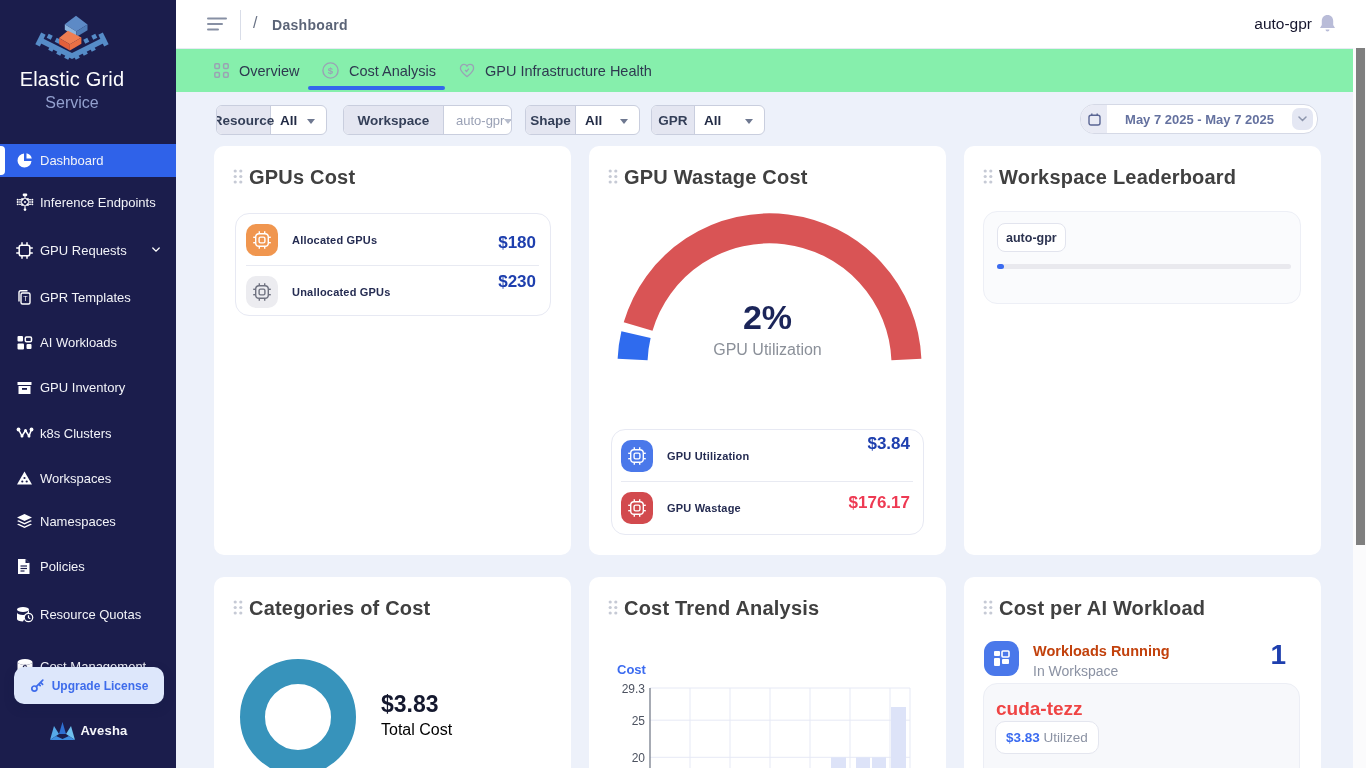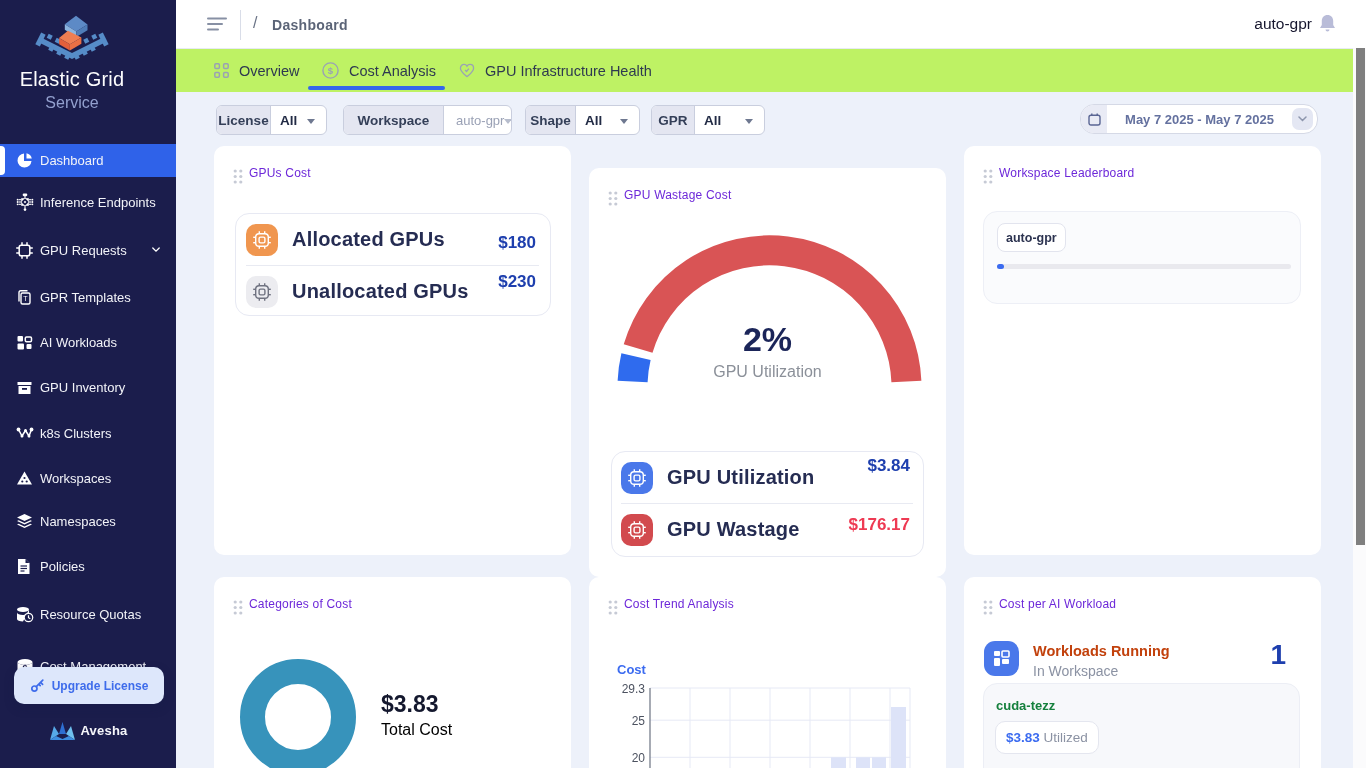--- a/index.html
+++ b/index.html
@@ -15,21 +15,21 @@
 .mi svg { position:absolute; left:16px; }
 .mi span { position:absolute; left:40px; white-space:nowrap; }
 .mi.active { background:#2f62e9; height:33px; }
 .mi.active::before { content:""; position:absolute; left:0; top:2px; width:5px; height:29px; background:#fff; border-radius:0 4px 4px 0; }
 .mi svg.chev { position:absolute; left:152px !important; top:50%; margin-top:-4px; width:8px; height:8px; }
 #upgrade { position:absolute; left:14px; top:667px; width:150px; height:37px; background:#dde7fb; border-radius:10px; z-index:5; display:flex; align-items:center; justify-content:center; color:#3e6ceb; font-size:12px; font-weight:bold; box-shadow:0 4px 10px rgba(20,25,70,.35); }
 #avesha { position:absolute; left:0; top:720px; width:176px; display:flex; align-items:center; justify-content:center; color:#f5f6fa; font-size:13px; font-weight:bold; letter-spacing:.2px; }
 
 
 #topbar { position:absolute; left:176px; top:0; width:1190px; height:49px; background:#fff; border-bottom:1px solid #e7eaf3; z-index:20; }
-#tabs { position:absolute; left:176px; top:49px; width:1190px; height:43px; background:#bef264; z-index:20; }
+#tabs { position:absolute; left:176px; top:49px; width:1190px; height:43px; background:#86efac; z-index:20; }
 .tab { position:absolute; top:0; height:43px; display:flex; align-items:center; color:#2e3950; font-size:14.5px; }
 .tab .ticon { margin-right:10px; display:flex; }
 #tab-underline { position:absolute; left:132px; top:37px; width:137px; height:4px; background:#3467eb; border-radius:3px; }
 #crumb-burger { position:absolute; left:31px; top:17px; }
 #crumb-div { position:absolute; left:64px; top:10px; width:1px; height:30px; background:#d9dde8; }
 #crumb-slash { position:absolute; left:77px; top:14px; font-size:16px; color:#6b7487; }
 #crumb-name { position:absolute; left:96px; top:17px; font-size:14px; font-weight:bold; color:#5b6477; letter-spacing:.3px; }
 #user { position:absolute; right:54px; top:15px; font-size:15.5px; color:#16162e; }
 #bell { position:absolute; right:29px; top:14px; }
 
@@ -40,26 +40,26 @@
 .fcaret { width:0; height:0; border-left:4.5px solid transparent; border-right:4.5px solid transparent; border-top:5px solid #6e7890; margin:2px 11px 0 0; flex:none; }
 .fval.dis { color:#9aa1b5; font-weight:normal; font-size:13px; }
 .fcaret.dis { border-top-color:#b7bdcd; }
 #datebox { position:absolute; left:1080px; top:104px; width:238px; height:30px; background:#fff; border:1px solid #d5d9e6; border-radius:14px; display:flex; align-items:center; overflow:hidden; }
 #datebox .cal { width:26px; height:100%; background:#e9ebf5; display:flex; align-items:center; justify-content:center; }
 #datebox .dtext { flex:1; text-align:center; color:#64719f; font-size:13px; font-weight:bold; }
 #datebox .dbtn { width:21px; height:22px; background:#e4e7f3; border-radius:7px; margin-right:4px; display:flex; align-items:center; justify-content:center; }
 
 
 .card { position:absolute; background:#fff; border-radius:10px; }
-.ctitle { position:absolute; left:35px; top:20px; font-size:12px; font-weight:normal; color:#6d28d9; letter-spacing:.2px; white-space:nowrap; }
+.ctitle { position:absolute; left:35px; top:20px; font-size:20px; font-weight:bold; color:#404040; letter-spacing:.2px; white-space:nowrap; }
 .handle { position:absolute; left:19px; top:23px; }
 .ibox { position:absolute; border:1px solid #e7e9f3; border-radius:14px; background:#fff; }
 .irow { position:absolute; left:0; width:100%; height:51px; display:flex; align-items:center; }
 .irow .chip { position:absolute; left:10px; width:32px; height:32px; border-radius:10px; display:flex; align-items:center; justify-content:center; }
-.irow .rlabel { position:absolute; left:56px; font-size:20px; font-weight:bold; color:#252c52; letter-spacing:.2px; }
+.irow .rlabel { position:absolute; left:56px; font-size:11px; font-weight:bold; color:#252c52; letter-spacing:.2px; }
 .irow .rval { position:absolute; right:14px; font-size:17px; font-weight:bold; color:#1e3fae; }
 .idiv { position:absolute; left:10px; right:11px; top:51px; height:1px; background:#e8eaf2; }
 .blue-amt { color:#3b6bf0; font-weight:bold; }
 .gray-txt { color:#8b92a3; }
 </style>
 </head>
 <body>
 
 <div id="sidebar">
   <div class="logo-wrap">
@@ -313,21 +313,21 @@
         <svg width="16" height="15" viewBox="0 0 17 16">
           <path d="M8.5 14.5 C5 11.5 1.5 9 1.5 5.5 C1.5 3.2 3.2 1.5 5.3 1.5 C6.7 1.5 7.9 2.3 8.5 3.4 C9.1 2.3 10.3 1.5 11.7 1.5 C13.8 1.5 15.5 3.2 15.5 5.5 C15.5 9 12 11.5 8.5 14.5 Z M6.5 7.5 L8 9 L10.5 6" fill="none" stroke="#9aa2b5" stroke-width="1.4"></path>
         </svg>
       </span>
     GPU Infrastructure Health
   </div>
   <div id="tab-underline"></div>
 </div>
 
 <div class="fgroup" style="left:216px; width:111px">
-    <div class="flabel" style="width:54px">License</div>
+    <div class="flabel" style="width:54px">Resource</div>
     <div class="fval">All</div>
     <div class="fcaret"></div>
   </div>
 <div class="fgroup" style="left:343px; width:169px">
     <div class="flabel" style="width:100px">Workspace</div>
     <div class="fval dis" style="padding-left:12px">auto-gpr</div>
     <div class="fcaret dis"></div>
   </div>
 <div class="fgroup" style="left:525px; width:115px">
     <div class="flabel" style="width:50px">Shape</div>
@@ -396,21 +396,21 @@
               <line x1="15.3" y1="11.7" x2="17.8" y2="11.7"></line>
             </g>
           </svg>
         </span>
       <span class="rlabel">Unallocated GPUs</span>
       <span class="rval" style="top:6px">$230</span>
     </div>
   </div>
 </div>
 
-<div class="card" style="left:589px; top:146px; width:357px; height:409px;margin-top:22px;">
+<div class="card" style="left:589px; top:146px; width:357px; height:409px;">
   <svg class="handle" width="10" height="15" viewBox="0 0 10 15">
       <use href="#dots"></use>
     </svg>
   <div class="ctitle">GPU Wastage Cost</div>
   <svg class="abs" style="left:0; top:0;" width="357" height="409" viewBox="0 0 357 409">
     <path d="M 43.6 213.5 A 137.0 137.0 0 0 1 47.0 188.7" stroke="#2f6bee" stroke-width="30" fill="none"></path>
     <path d="M 49.1 180.6 A 137.0 137.0 0 0 1 317.4 213.5" stroke="#d95455" stroke-width="30" fill="none"></path>
   </svg>
   <div class="abs" style="left:0; top:152px; width:357px; text-align:center; font-size:34px; font-weight:bold; color:#1b2559;">2%</div>
   <div class="abs" style="left:0; top:195px; width:357px; text-align:center; font-size:16px; color:#8b9099;">GPU Utilization</div>
@@ -509,21 +509,21 @@
           <rect x="10" y="2" width="7" height="6" rx="1" fill="none" stroke="#fff" stroke-width="1.6"></rect>
           <rect x="2" y="9" width="6" height="8" rx="1"></rect>
           <rect x="10" y="10" width="7" height="5" rx="1"></rect>
         </g>
       </svg>
   </div>
   <div class="abs" style="left:69px; top:66px; font-size:14.5px; font-weight:bold; color:#c2410c;">Workloads Running</div>
   <div class="abs" style="left:69px; top:86px; font-size:14px; color:#8b92a3;">In Workspace</div>
   <div class="abs" style="right:35px; top:62px; font-size:28px; font-weight:bold; color:#1e3fae;">1</div>
   <div class="ibox" style="left:19px; top:106px; width:317px; height:150px; background:#f7f8fb; border-color:#eceef5;">
-    <div class="abs" style="left:12px; top:14px; font-size:13px; font-weight:bold; color:#15803d;">cuda-tezz</div>
+    <div class="abs" style="left:12px; top:14px; font-size:19px; font-weight:bold; color:#ef4444;">cuda-tezz</div>
     <div class="abs" style="left:11px; top:37px; height:33px; padding:0 10px; background:#fff; border:1px solid #e4e6ef; border-radius:10px; display:flex; align-items:center; font-size:13.5px;">
       <span class="blue-amt">$3.83</span>&nbsp;<span class="gray-txt">Utilized</span>
     </div>
   </div>
 </div>
 
 <div class="abs" style="left:1353px; top:48px; width:13px; height:720px; background:#fbfbfc; z-index:40;"></div>
 <div class="abs" style="left:1356px; top:48px; width:9px; height:497px; background:#7f7f7f; z-index:41;"></div>
 
 <svg width="0" height="0" style="position:absolute">

